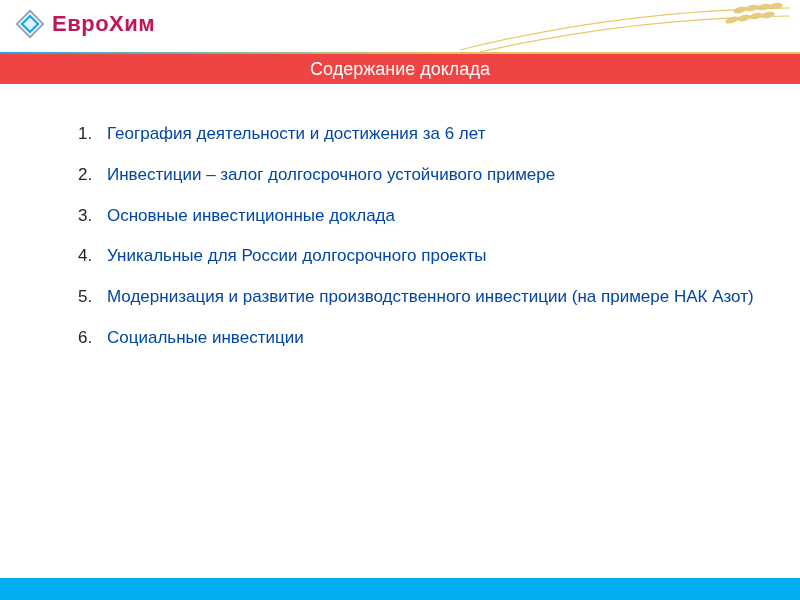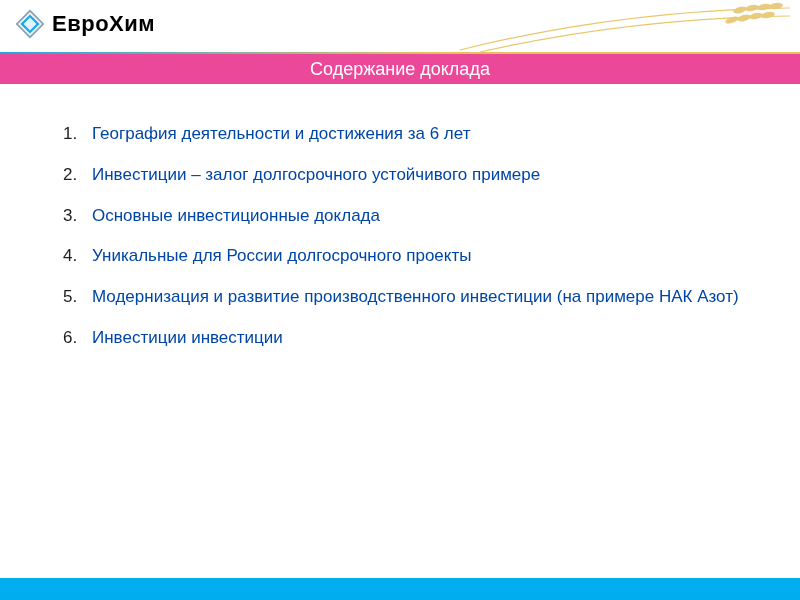--- a/index.html
+++ b/index.html
@@ -2,27 +2,27 @@
 <html><head>
 <meta charset="utf-8">
 <style>
   * { margin: 0; padding: 0; box-sizing: border-box; }
   html, body { width: 800px; height: 600px; font-family: Arial, Helvetica, sans-serif; background: #fff; overflow: hidden; }
   .slide { width: 800px; height: 600px; position: relative; background: #fff; }
   .header { width: 100%; height: 54px; position: relative; }
   .logo { position: absolute; left: 14px; top: 8px; display: flex; align-items: center; gap: 6px; }
   .logo-mark { width: 32px; height: 32px; position: relative; }
   .logo-mark svg { width: 100%; height: 100%; display: block; }
-  .logo-text { font-size: 22px; font-weight: 700; color: #000000; letter-spacing: 0.5px; }
+  .logo-text { font-size: 22px; font-weight: 700; color: #be185d; letter-spacing: 0.5px; }
   .wheat { position: absolute; right: 0; top: 0; width: 360px; height: 54px; }
   .wheat svg { width: 100%; height: 100%; display: block; }
   .underline { position: absolute; left: 0; right: 0; bottom: 0; height: 2px; background: linear-gradient(90deg, #1aa9e8 0%, #e6c15a 55%, #e6c15a 100%); }
-  .title-bar { width: 100%; height: 30px; background: #ec4899; display: flex; align-items: center; justify-content: center; }
+  .title-bar { width: 100%; height: 30px; background: #ef4444; display: flex; align-items: center; justify-content: center; }
   .title-bar span { color: #fff; font-size: 18px; }
-  .content { padding: 30px 40px 0 60px; }
+  .content { padding: 30px 40px 0 60px; margin-left: 15px; }
   ol.toc { list-style: decimal; color: #222; font-size: 17px; line-height: 2.4; padding-left: 22px; }
   ol.toc li { padding-left: 10px; }
   ol.toc li .item-text { color: #0046a6; }
   .footer-bar { position: absolute; left: 0; bottom: 0; width: 100%; height: 22px; background: #00aeef; }
 </style>
 </head>
 <body>
 
 <div class="slide">
 
@@ -65,18 +65,18 @@
     <span>Содержание доклада</span>
   </div>
 
   <div class="content">
     <ol class="toc">
       <li><span class="item-text">География деятельности и достижения за 6 лет</span></li>
       <li><span class="item-text">Инвестиции – залог долгосрочного устойчивого примере</span></li>
       <li><span class="item-text">Основные инвестиционные доклада</span></li>
       <li><span class="item-text">Уникальные для России долгосрочного проекты</span></li>
       <li><span class="item-text">Модернизация и развитие производственного инвестиции (на примере НАК Азот)</span></li>
-      <li><span class="item-text">Инвестиции инвестиции</span></li>
+      <li><span class="item-text">Социальные инвестиции</span></li>
     </ol>
   </div>
 
   <div class="footer-bar"></div>
 </div>
 
 </body></html>

